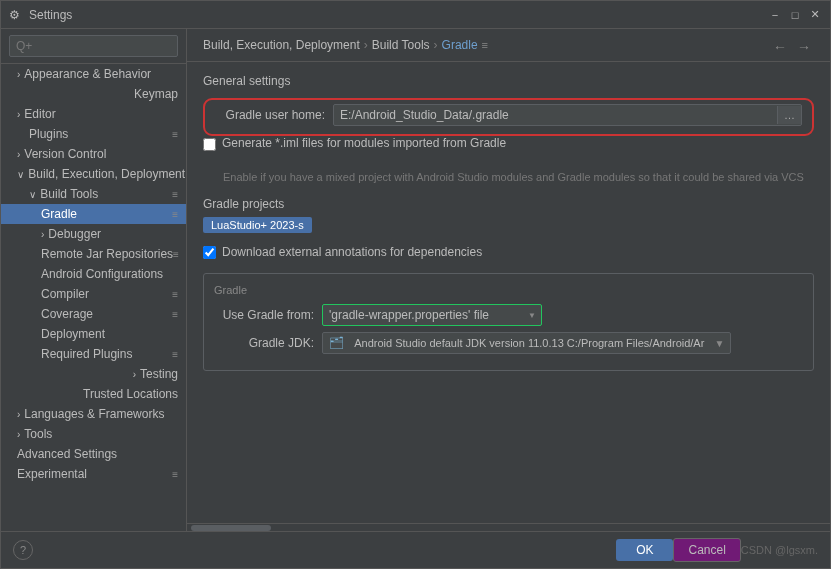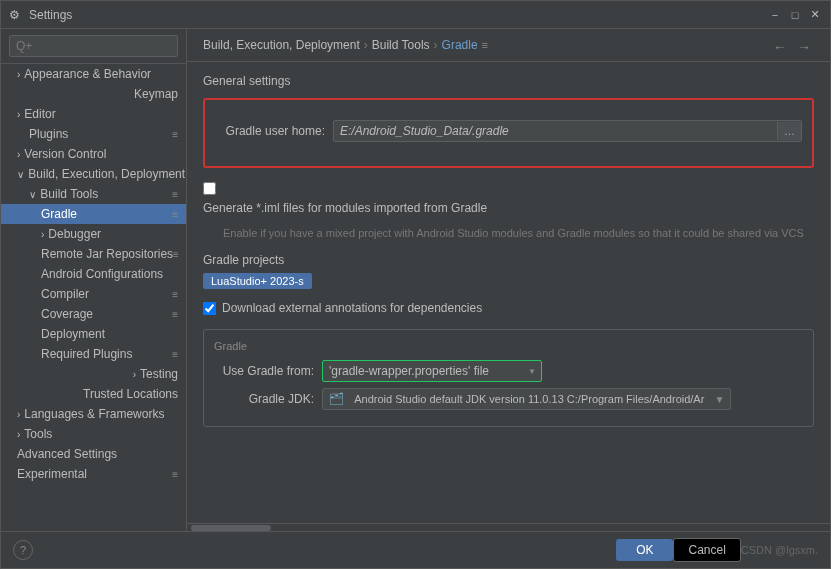--- a/index.html
+++ b/index.html
@@ -154,23 +154,23 @@
       padding: 12px 16px;
     }
     .section-title {
       font-size: 12px;
       color: #bbbbbb;
       margin-bottom: 10px;
     }
     
     .highlighted-box {
       border: 2px solid #cc3333;
-      border-radius: 3px;
-      padding: 20px 10px;
-      margin-bottom: 12px;
+      border-radius: 9px;
+      padding: 4px 10px;
+      margin-bottom: 0;
       background: #3c3f41;
     }
     .field-row {
       display: flex;
       align-items: center;
       gap: 8px;
       margin-bottom: 4px;
     }
     .field-label {
       color: #bbbbbb;
@@ -187,43 +187,41 @@
       border-radius: 2px;
     }
     .field-input {
       flex: 1;
       background: transparent;
       border: none;
       color: #bbbbbb;
       padding: 3px 6px;
       font-size: 12px;
       outline: none;
-      font-style: italic;
     }
     .field-browse-btn {
       background: #4c5052;
       border: none;
       border-left: 1px solid #5a5e62;
       color: #aaa;
       padding: 3px 6px;
       cursor: pointer;
       font-size: 11px;
     }
     .field-hint {
       color: #777;
       font-size: 11px;
       margin-left: 120px;
       margin-bottom: 4px;
     }
     .checkbox-row {
       display: flex;
       align-items: flex-start;
       gap: 6px;
-      margin-bottom: 12px;
-      flex-direction: column;
+      margin-bottom: 20px;
     }
     .checkbox-row input[type="checkbox"] {
       margin-top: 2px;
       accent-color: #4870a7;
     }
     .checkbox-label { color: #bbbbbb; font-size: 12px; }
     .checkbox-hint { color: #777; font-size: 11px; margin-left: 20px; }
     .section-label { color: #bbbbbb; font-size: 12px; margin-bottom: 6px; }
     .project-tag {
       display: inline-block;
@@ -353,21 +351,21 @@
     .btn-ok {
       background: #4870a7;
       color: #fff;
       border: none;
       padding: 4px 20px;
       border-radius: 3px;
       cursor: pointer;
       font-size: 12px;
     }
     .btn-cancel {
-      background: #000000;
+      background: #701a75;
       color: #bbbbbb;
       border: 1px solid #666;
       padding: 4px 14px;
       border-radius: 3px;
       cursor: pointer;
       font-size: 12px;
     }
     .watermark {
       font-size: 11px;
       color: #666;

